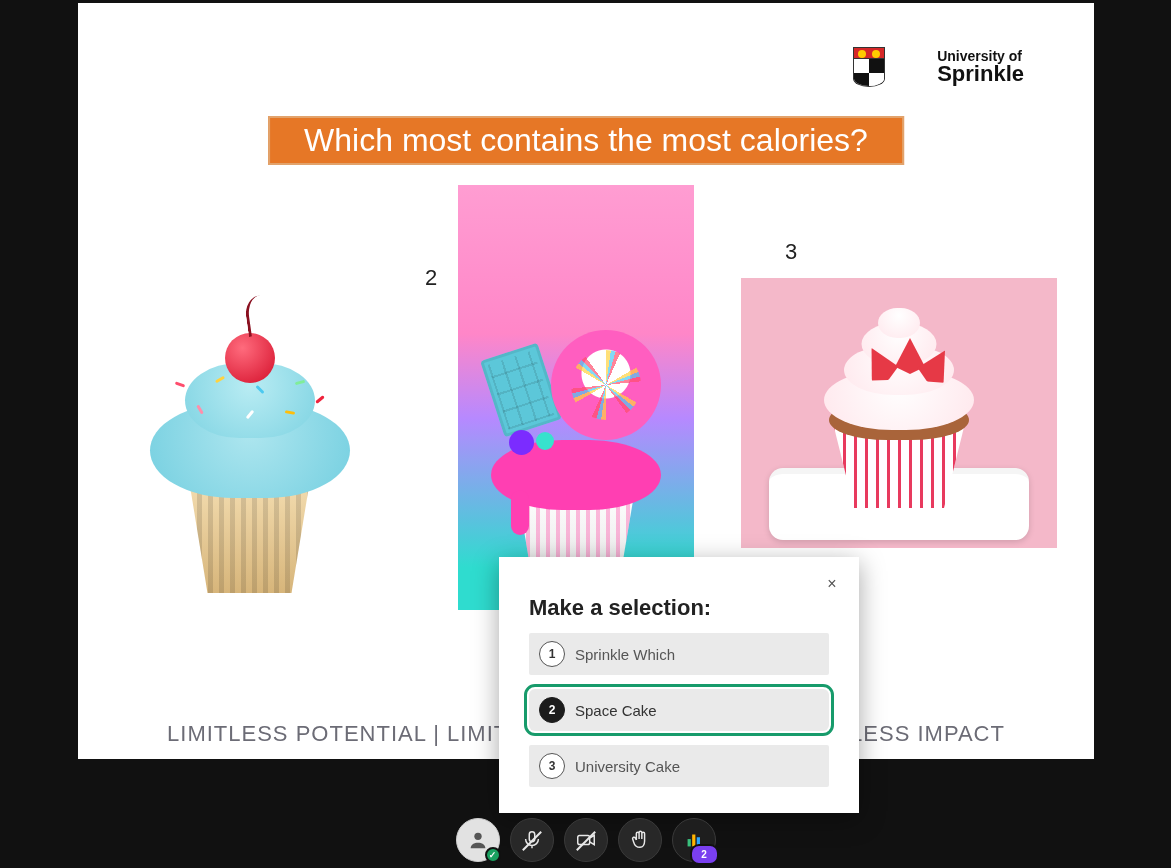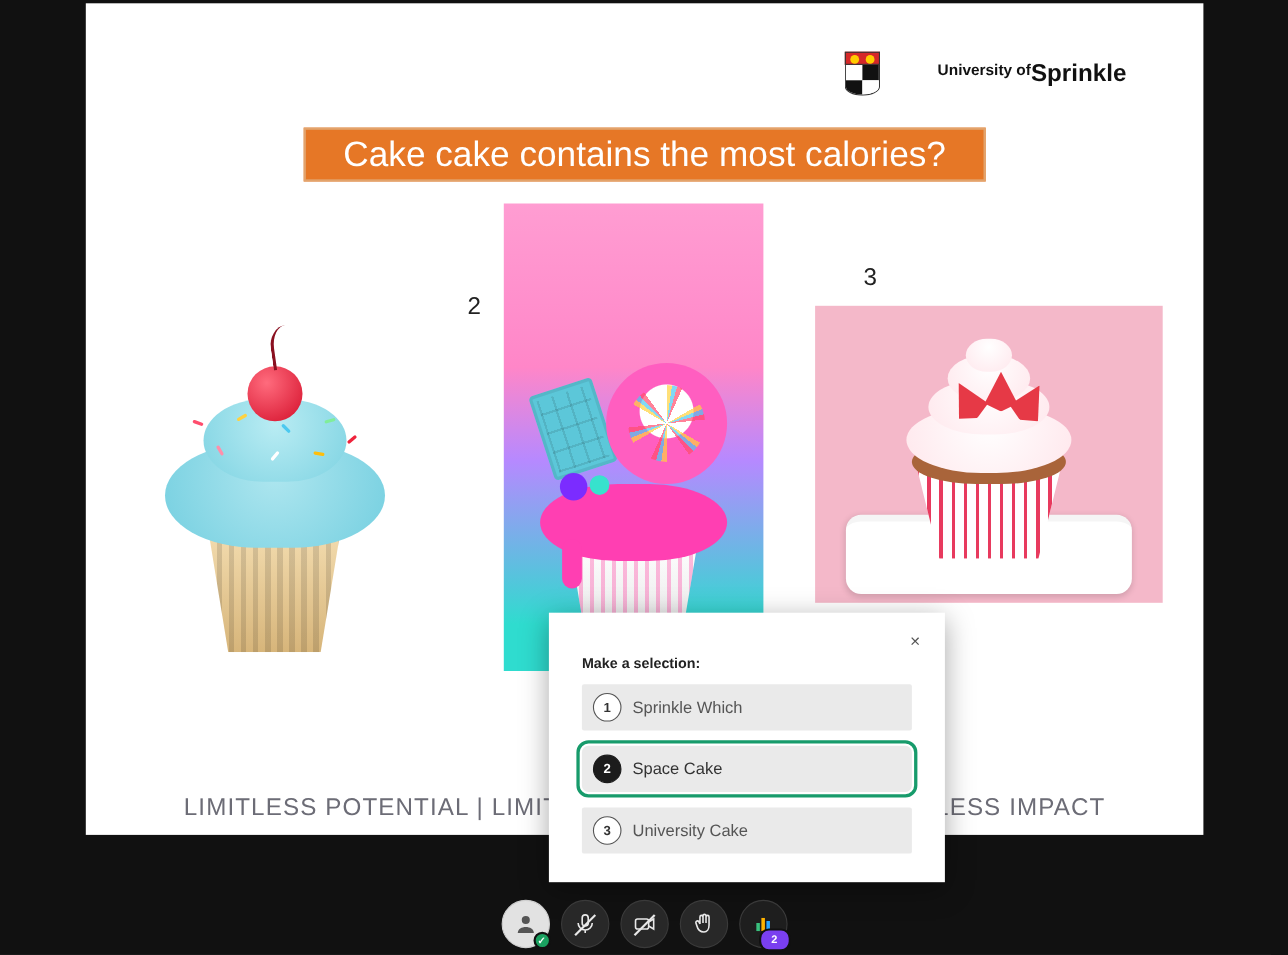--- a/index.html
+++ b/index.html
@@ -41,21 +41,21 @@
   .uni-shield .top { position:absolute; top:0; left:0; right:0; height:12px; background:#d62828; border:1px solid #333; box-sizing:border-box;}
   .uni-shield .top::before, .uni-shield .top::after { content:""; position:absolute; top:2px; width:8px; height:8px; background:#ffcc00; border-radius:50%;}
   .uni-shield .top::before { left:4px;}
   .uni-shield .top::after { right:4px;}
   .uni-shield .bottom { position:absolute; top:12px; left:0; right:0; bottom:0; display:flex; flex-wrap:wrap; border:1px solid #333; border-top:none; box-sizing:border-box; overflow:hidden; border-radius:0 0 50% 50% / 0 0 30% 30%;}
   .uni-shield .bottom span { width:50%; height:50%;}
   .uni-shield .bottom span:nth-child(1){background:#fff;}
   .uni-shield .bottom span:nth-child(2){background:#111;}
   .uni-shield .bottom span:nth-child(3){background:#111;}
   .uni-shield .bottom span:nth-child(4){background:#fff;}
-  .uni-text { display:flex; line-height:1;margin-left:44px; }
+  .uni-text { display:flex; flex-direction:column; line-height:1;margin-left:44px; }
   .uni-text .line1 { font-size:14px; font-weight:700; color:#111;}
   .uni-text .line2 { font-size:22px; font-weight:800; color:#111;}
 
   
   .title-banner {
     position: absolute;
     top: 113px;
     left: 50%;
     transform: translateX(-50%);
     background: #e67726;
@@ -153,21 +153,21 @@
     box-sizing:border-box;
     z-index:20;
   }
   .poll-close{
     position:absolute; top:18px; right:18px;
     width:18px;height:18px;
     color:#555; font-size:16px; line-height:18px; text-align:center;
     cursor:pointer;
   }
   .poll-title{
-    font-size:13px; font-weight:700; color:#222;
+    font-size:22px; font-weight:700; color:#222;
     padding:38px 18px 12px 30px;
   }
   .poll-list{ padding:0 30px; display:flex; flex-direction:column; gap:14px;}
   .poll-opt{
     position:relative;
     height:42px;
     background:#eaeaea;
     border-radius:2px;
     display:flex;
     align-items:center;
@@ -247,21 +247,21 @@
           <span></span>
           <span></span>
         </div>
     </div>
     <div class="uni-text">
       <span class="line1">University of</span>
       <span class="line2">Sprinkle</span>
     </div>
   </div>
 
-  <div class="title-banner">Cake cake contains the most calories?</div>
+  <div class="title-banner">Which most contains the most calories?</div>
 
   <span class="num-label n1">1</span>
   <span class="num-label n2">2</span>
   <span class="num-label n3">3</span>
 
   <div class="img-box img1">
     <div class="c1">
       <div class="wrapper"></div>
       <div class="frost1"></div>
       <div class="frost2"></div>

